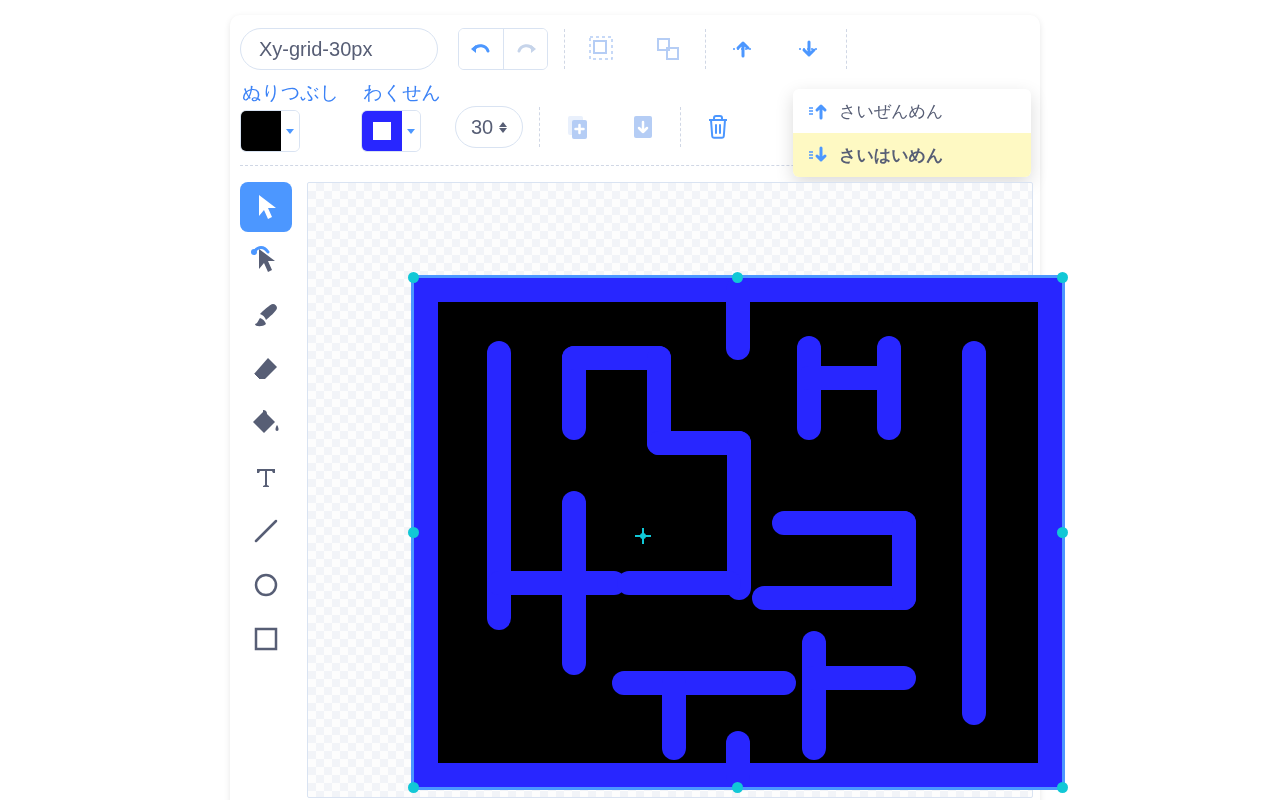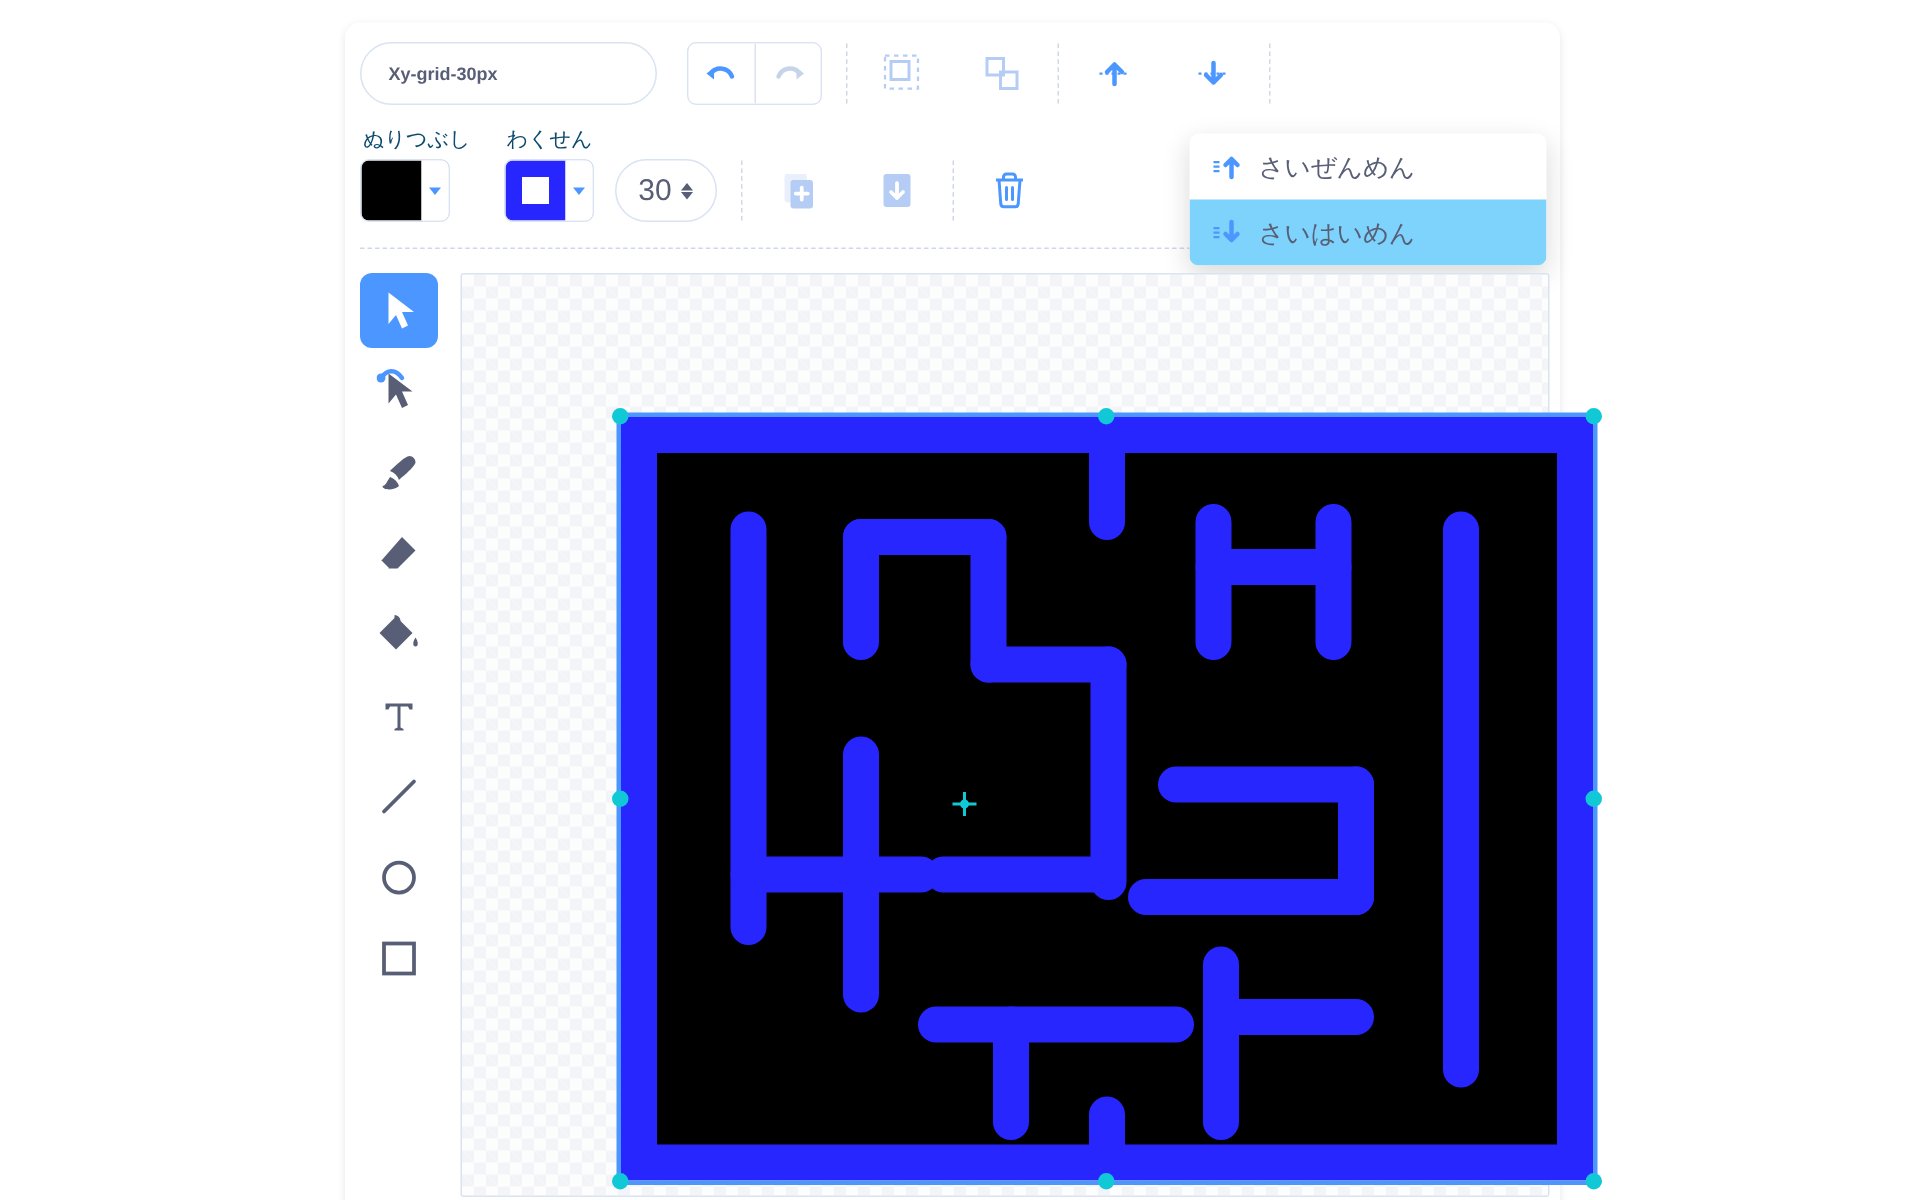--- a/index.html
+++ b/index.html
@@ -34,22 +34,22 @@
   }
   .row1 { top: 7px; height: 54px; }
   .row2 { top: 62px; height: 78px; }
 
   .project-name {
     width: 160px;
     height: 40px;
     border: 1.5px solid #d9e3f2;
     border-radius: 22px;
     padding: 0 18px;
-    font-size: 12px;
-    font-weight: 700;
+    font-size: 20px;
+    font-weight: 400;
     color: #575e75;
     background: #fff;
     outline: none;
   }
 
   .btn-pair {
     display: flex;
     margin-left: 20px;
     border-radius: 6px;
     overflow: hidden;
@@ -107,22 +107,22 @@
     border-bottom: 6px solid #4c97ff;
   }
 
   
   .swatch-group {
     display: flex;
     flex-direction: column;
     align-items: flex-start;
   }
   .swatch-label {
-    font-size: 14px;
-    color: #0c4a6e;
+    font-size: 19px;
+    color: #3b82f6;
     margin-bottom: 4px;
     margin-left: 2px;
   }
   .swatch {
     width: 58px;
     height: 40px;
     border: 1px solid #d9e3f2;
     border-radius: 6px;
     display: flex;
     overflow: hidden;
@@ -216,21 +216,21 @@
   }
   .dd-item {
     height: 44px;
     display: flex;
     align-items: center;
     padding: 0 14px;
     font-size: 17px;
     color: #575e75;
     gap: 10px;
   }
-  .dd-item.hover { background: #7dd3fc; }
+  .dd-item.hover { background: #fef9c3; font-weight: bold; }
   .dd-item svg { width: 22px; height: 22px; }
 
   
   .tools {
     position: absolute;
     left: 9px;
     top: 167px;
     width: 54px;
     display: flex;
     flex-direction: column;

